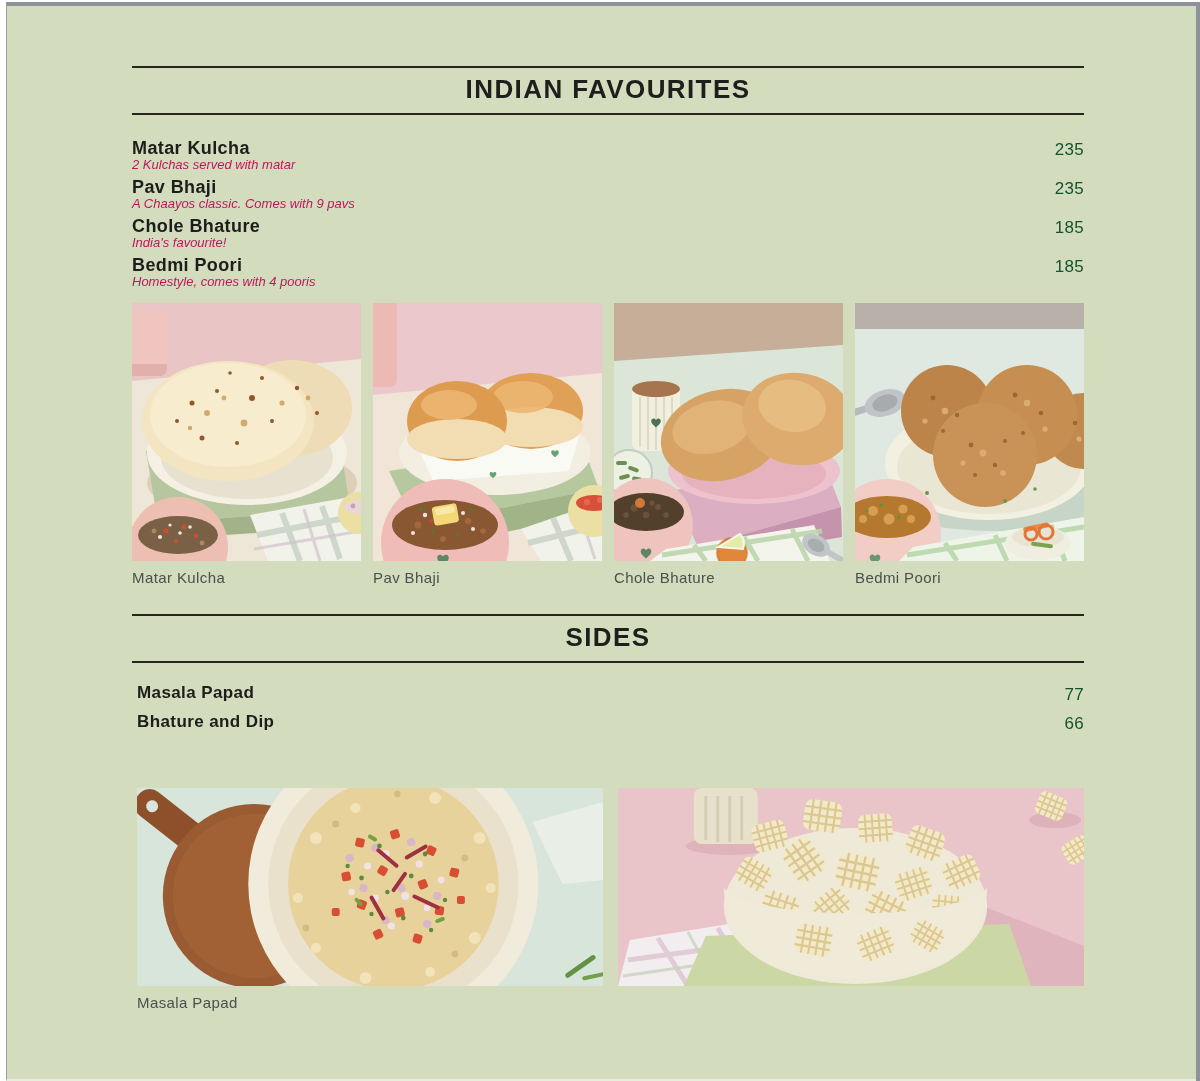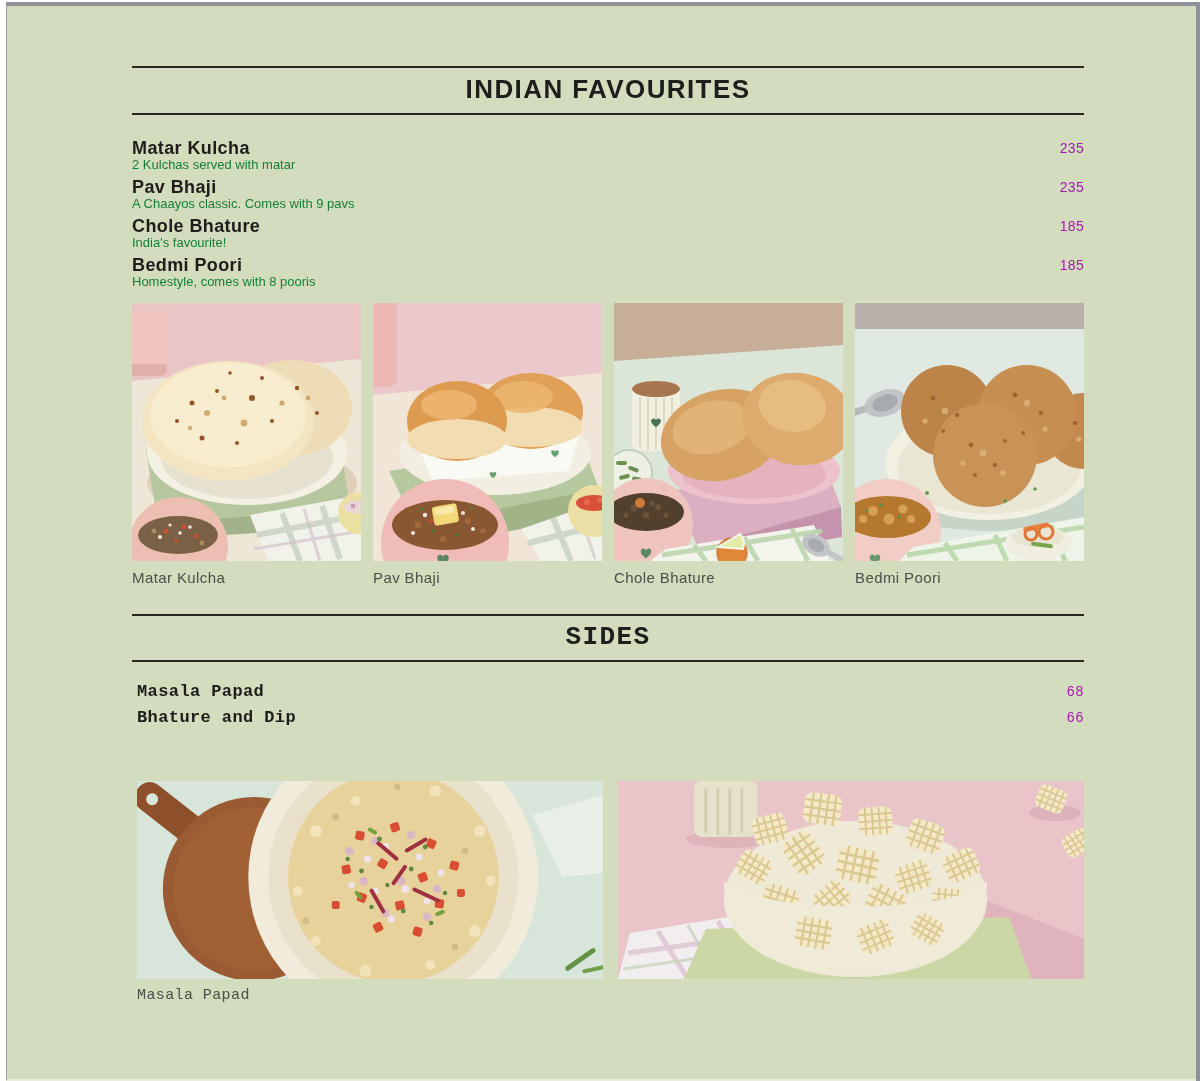--- a/index.html
+++ b/index.html
@@ -7,31 +7,31 @@
   .frame{position:absolute;left:6px;top:4px;right:4px;bottom:0;background:#d3dcbd;
     border-top:2px solid #8f9298;border-left:1px solid #9aa0a0;border-bottom:2px solid #e9edde;}
   .scroll-strip{position:absolute;right:0;top:2px;bottom:0;width:4px;background:#8e929a;}
   .top-strip{position:absolute;left:6px;right:0;top:2px;height:2px;background:#8f9298;}
   .content{position:relative;margin:60px 0 0 125px;width:952px;}
   .section-head{border-top:2px solid #26261f;border-bottom:2px solid #26261f;text-align:center;}
   .section-title{font-size:26px;font-weight:bold;letter-spacing:1.4px;color:#1e1e1c;margin:6px 0 8px 0;}
   .menu-items{margin-top:23px;}
   .menu-item{display:flex;justify-content:space-between;align-items:flex-start;margin-bottom:5px;}
   .item-name{font-size:18px;font-weight:bold;letter-spacing:0.4px;color:#1d1d1b;line-height:20px;}
-  .item-desc{font-size:13px;color:#15803d;line-height:14px;}
-  .item-price{font-size:14px;color:#a21caf;padding-top:2px;letter-spacing:0.3px;}
+  .item-desc{font-size:13px;font-style:italic;color:#be185d;line-height:14px;}
+  .item-price{font-size:17px;color:#14532d;padding-top:2px;letter-spacing:0.3px;}
   .photo-grid{display:grid;margin-top:14px;}
   .photo-grid.four{grid-template-columns:repeat(4,1fr);gap:12px;}
   .photo-grid.two{grid-template-columns:repeat(2,1fr);gap:15px;margin-top:54px;}
   figure{margin:0;}
   figure svg{display:block;width:100%;}
   .four figure svg{height:258px;}
   .two figure svg{height:198px;}
   figcaption{font-size:15px;color:#4b4f4e;letter-spacing:0.4px;margin-top:8px;}
-  .sides-section{margin-top:28px;font-family:Liberation Mono, monospace;}
+  .sides-section{margin-top:28px;}
   .sides-items{margin-top:20px;margin-left:5px;}
   .sides-items .menu-item{margin-bottom:7px;}
   .sides-items .item-name{font-size:17px;line-height:19px;}
   .sides-grid{margin-left:5px;}
 </style>
 </head>
 <body>
 
 <div class="top-strip"></div>
 <div class="frame">
@@ -60,21 +60,21 @@
         <div class="menu-item">
           <div class="item-text">
             <div class="item-name">Chole Bhature</div>
             <div class="item-desc">India's favourite!</div>
           </div>
           <div class="item-price">185</div>
         </div>
         <div class="menu-item">
           <div class="item-text">
             <div class="item-name">Bedmi Poori</div>
-            <div class="item-desc">Homestyle, comes with 8 pooris</div>
+            <div class="item-desc">Homestyle, comes with 4 pooris</div>
           </div>
           <div class="item-price">185</div>
         </div>
       </div>
 
       <div class="photo-grid four">
 
         <figure>
           <svg viewBox="0 0 229 258" preserveAspectRatio="none">
             <rect width="229" height="258" fill="#eee6d7"></rect>
@@ -363,21 +363,21 @@
     </section>
 
     <section class="sides-section">
       <div class="section-head">
         <div class="section-title">SIDES</div>
       </div>
 
       <div class="menu-items sides-items">
         <div class="menu-item">
           <div class="item-name">Masala Papad</div>
-          <div class="item-price">68</div>
+          <div class="item-price">77</div>
         </div>
         <div class="menu-item">
           <div class="item-name">Bhature and Dip</div>
           <div class="item-price">66</div>
         </div>
       </div>
 
       <div class="photo-grid two sides-grid">
 
         <figure>

